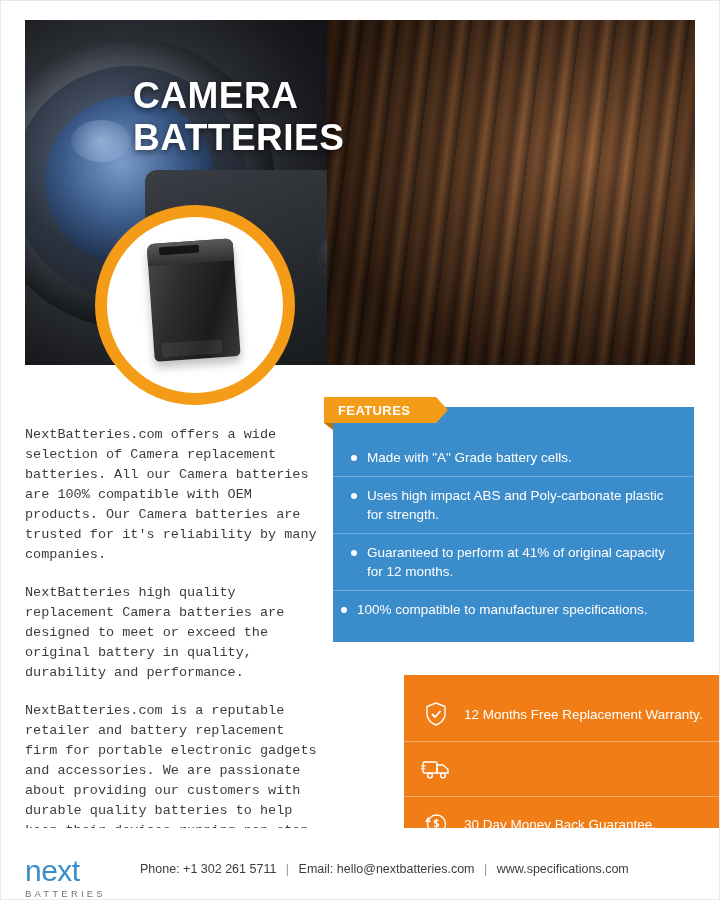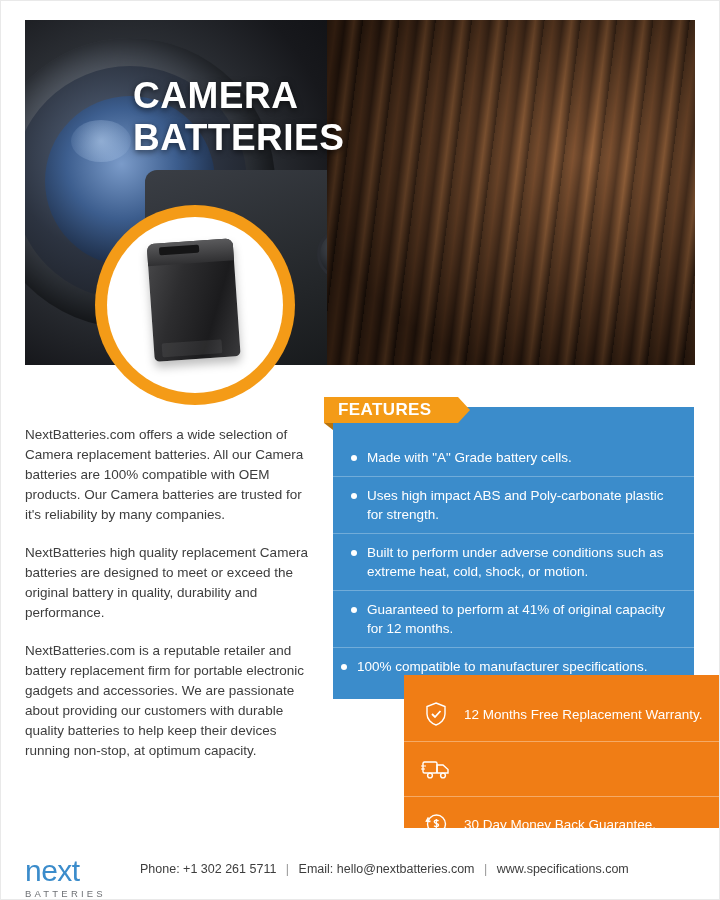--- a/index.html
+++ b/index.html
@@ -188,41 +188,42 @@
 
   
   .desc {
     position: absolute;
     left: 25px;
     top: 425px;
     width: 295px;
     font-size: 13.5px;
     line-height: 20px;
     color: #3d3d3d;
+    font-family: Liberation Mono, monospace;
   }
   .desc p { margin: 0 0 18px 0; }
 
   
   .features {
     position: absolute;
     left: 333px;
     top: 407px;
     width: 361px;
     background: #3b8ccb;
     padding: 32px 0 14px 0;
     box-sizing: border-box;
   }
   .features-ribbon {
     position: absolute;
     left: -9px;
     top: -10px;
     height: 26px;
     background: #f49b17;
     color: #ffffff;
-    font-size: 17px;
+    font-size: 13px;
     font-weight: bold;
     letter-spacing: 0.4px;
     display: flex;
     align-items: center;
     padding: 0 26px 0 14px;
   }
   .features-ribbon:after {
     content: "";
     position: absolute;
     right: -12px;
@@ -378,24 +379,20 @@
     <div class="feature-item">
       <span class="bullet"></span>
       <span>Made with "A" Grade battery cells.</span>
     </div>
     <div class="feature-item">
       <span class="bullet"></span>
       <span>Uses high impact ABS and Poly-carbonate plastic for strength.</span>
     </div>
     <div class="feature-item">
       <span class="bullet"></span>
-      <span>Built to perform under adverse conditions such as extreme heat, cold, shock, or motion.</span>
-    </div>
-    <div class="feature-item">
-      <span class="bullet"></span>
       <span>Guaranteed to perform at 41% of original capacity for 12 months.</span>
     </div>
     <div class="feature-item">
       <span class="bullet"></span>
       <span>100% compatible to manufacturer specifications.</span>
     </div>
   </div>
 
   <div class="offers">
     <div class="offer-item">

